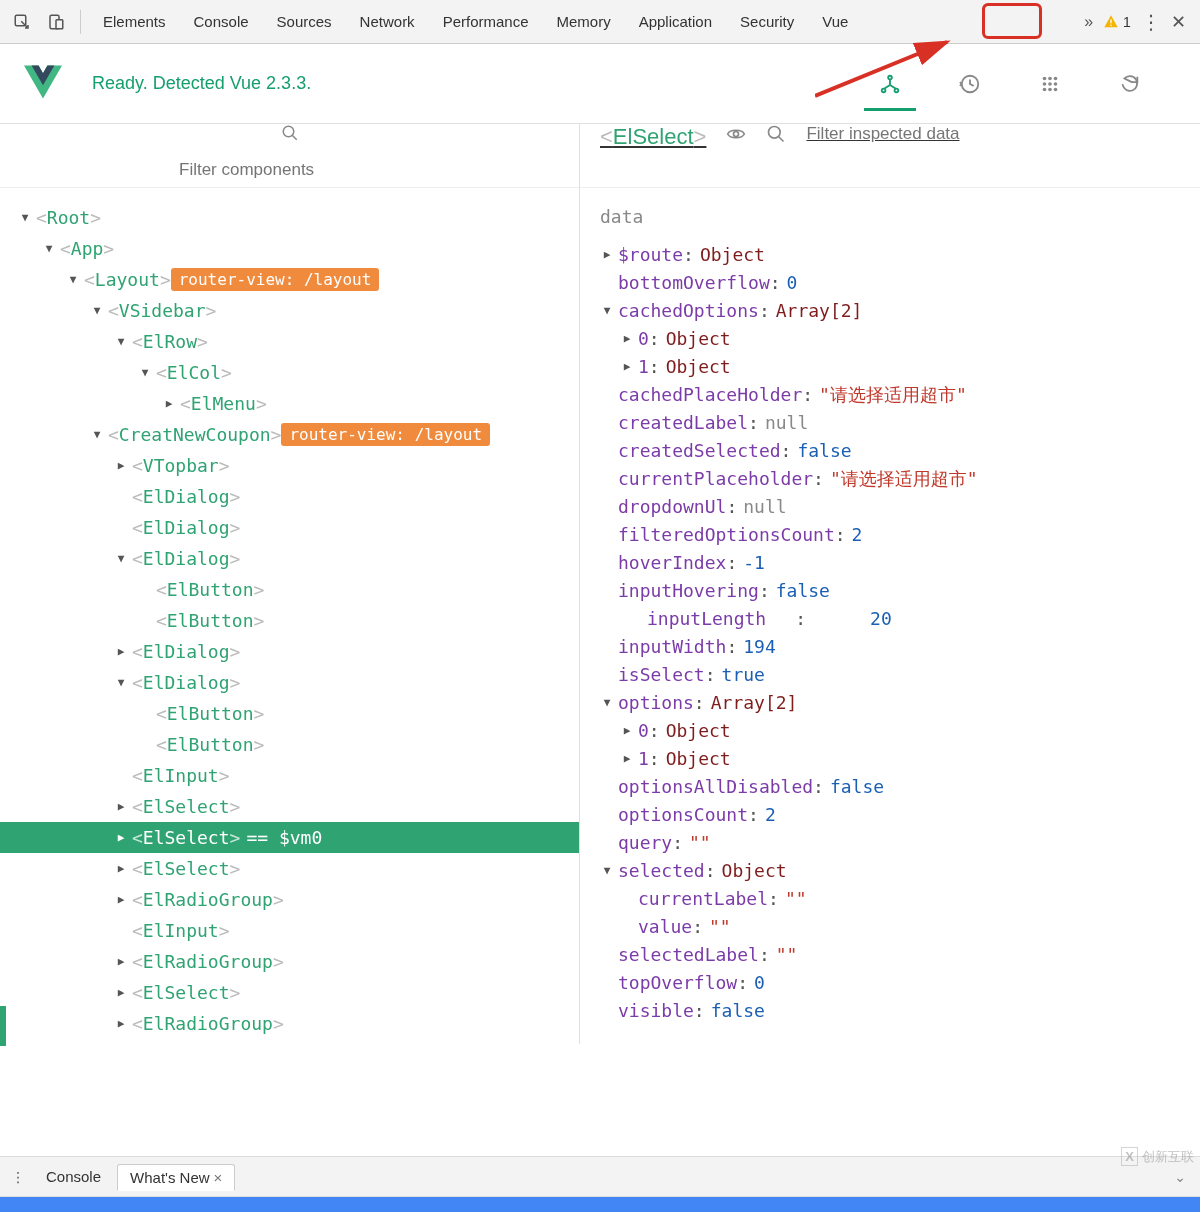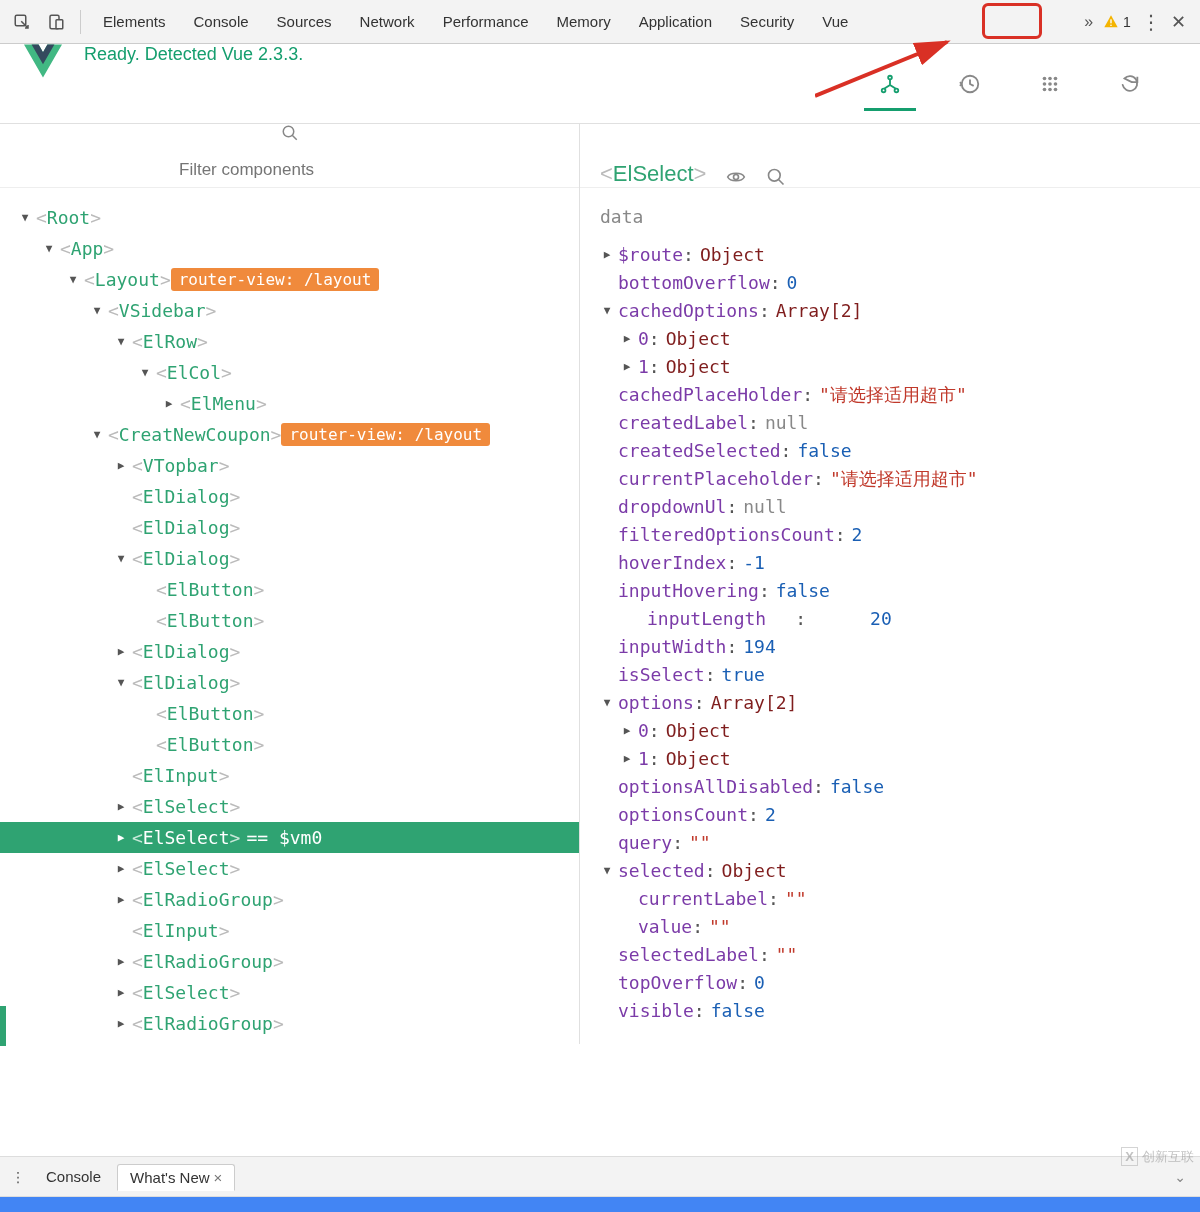--- a/index.html
+++ b/index.html
@@ -13,39 +13,39 @@
 .tab-box { position: absolute; border: 3px solid #d93025; border-radius: 6px; pointer-events: none; }
 .right-cluster { margin-left: auto; display: flex; align-items: center; gap: 10px; padding-right: 8px; }
 .warn { display: flex; align-items: center; gap: 4px; color: #333; }
 .warn svg { width: 16px; height: 16px; }
 .chev { font-size: 16px; color: #555; }
 
 
 .arrow { position: absolute; top: 38px; left: 815px; width: 140px; height: 60px; pointer-events: none; z-index: 10; }
 
 
-.vuebar { height: 80px; display: flex; padding: 0 24px; border-bottom: 1px solid #e0e0e0; gap: 22px; }
+.vuebar { height: 80px; display: flex; align-items: center; padding: 0 24px; border-bottom: 1px solid #e0e0e0; gap: 30px; }
 .vuelogo svg { width: 38px; height: 34px; }
 .vuestatus { color: #159e6e; font-size: 18px; }
 .vuebar-right { margin-left: auto; display: flex; align-items: center; gap: 28px; padding-right: 20px; }
 .vuebar-right .vic { width: 52px; height: 52px; display: flex; align-items: center; justify-content: center; color: #888; }
 .vuebar-right .vic svg { width: 22px; height: 22px; }
 .vuebar-right .vic.active { color: #159e6e; border-bottom: 3px solid #159e6e; margin-bottom: -3px; }
 
 
 .split { display: flex; height: 920px; }
 .pane { overflow: hidden; }
 .pane-left { width: 580px; border-right: 1px solid #e0e0e0; display: flex; flex-direction: column; }
 .pane-right { flex: 1; display: flex; flex-direction: column; }
 
 .filterbar { height: 64px; display: flex; align-items: center; padding: 0 16px; gap: 10px; border-bottom: 1px solid #eee; color: #888; flex-direction: column; }
 .filterbar input { border: none; outline: none; font-size: 17px; color: #888; flex: 1; background: transparent; }
 .filterbar svg { width: 18px; height: 18px; }
 
-.crumb { height: 64px; display: flex; align-items: flex-end; padding: 0 20px; gap: 20px; border-bottom: 1px solid #eee; }
+.crumb { height: 64px; display: flex; align-items: flex-start; padding: 0 20px; gap: 20px; border-bottom: 1px solid #eee; text-decoration: underline; }
 .crumb-name { color: #2fa372; font-size: 22px; font-weight: 500; }
 .crumb-name .lt, .crumb-name .gt { color: #bbb; font-weight: 400; }
 .crumb svg { width: 20px; height: 20px; color: #888; }
 .crumb input { border: none; outline: none; font-size: 17px; color: #888; flex: 1; }
 
 
 .tree { flex: 1; overflow-y: auto; padding: 14px 0 20px; font-family: "SF Mono", Menlo, Consolas, monospace; font-size: 18px; position: relative; }
 .tree-row { display: flex; align-items: center; height: 31px; padding-right: 8px; white-space: nowrap; }
 .tree-row.selected { background: #2fa372; color: #fff; }
 .caret { width: 14px; display: inline-flex; justify-content: center; color: #555; font-size: 11px; margin-right: 4px; }
@@ -368,20 +368,21 @@
     <div class="crumb">
       <span class="crumb-name"><span class="lt">&lt;</span><span>ElSelect</span><span class="gt">&gt;</span></span>
       <svg viewBox="0 0 24 24" fill="none" stroke="#888" stroke-width="2">
           <path d="M2 12 C5 6 19 6 22 12 C19 18 5 18 2 12 Z"></path>
           <circle cx="12" cy="12" r="3"></circle>
         </svg>
       <svg viewBox="0 0 24 24" fill="none" stroke="#888" stroke-width="2">
           <circle cx="10" cy="10" r="7"></circle>
           <line x1="15" y1="15" x2="21" y2="21"></line>
         </svg>
+      <input placeholder="Filter inspected data" style="">
     </div>
     <div class="data-panel" id="datapanel">
       <div class="section-h">data</div>
       <div id="data-rows">
           <div class="drow" style="padding-left: 0px;">
             <span class="dcaret">▶</span>
             <span class="dkey">$route</span>
             <span class="dcolon">:</span>
             <span> </span>
             <span class="dval-obj">Object</span>

